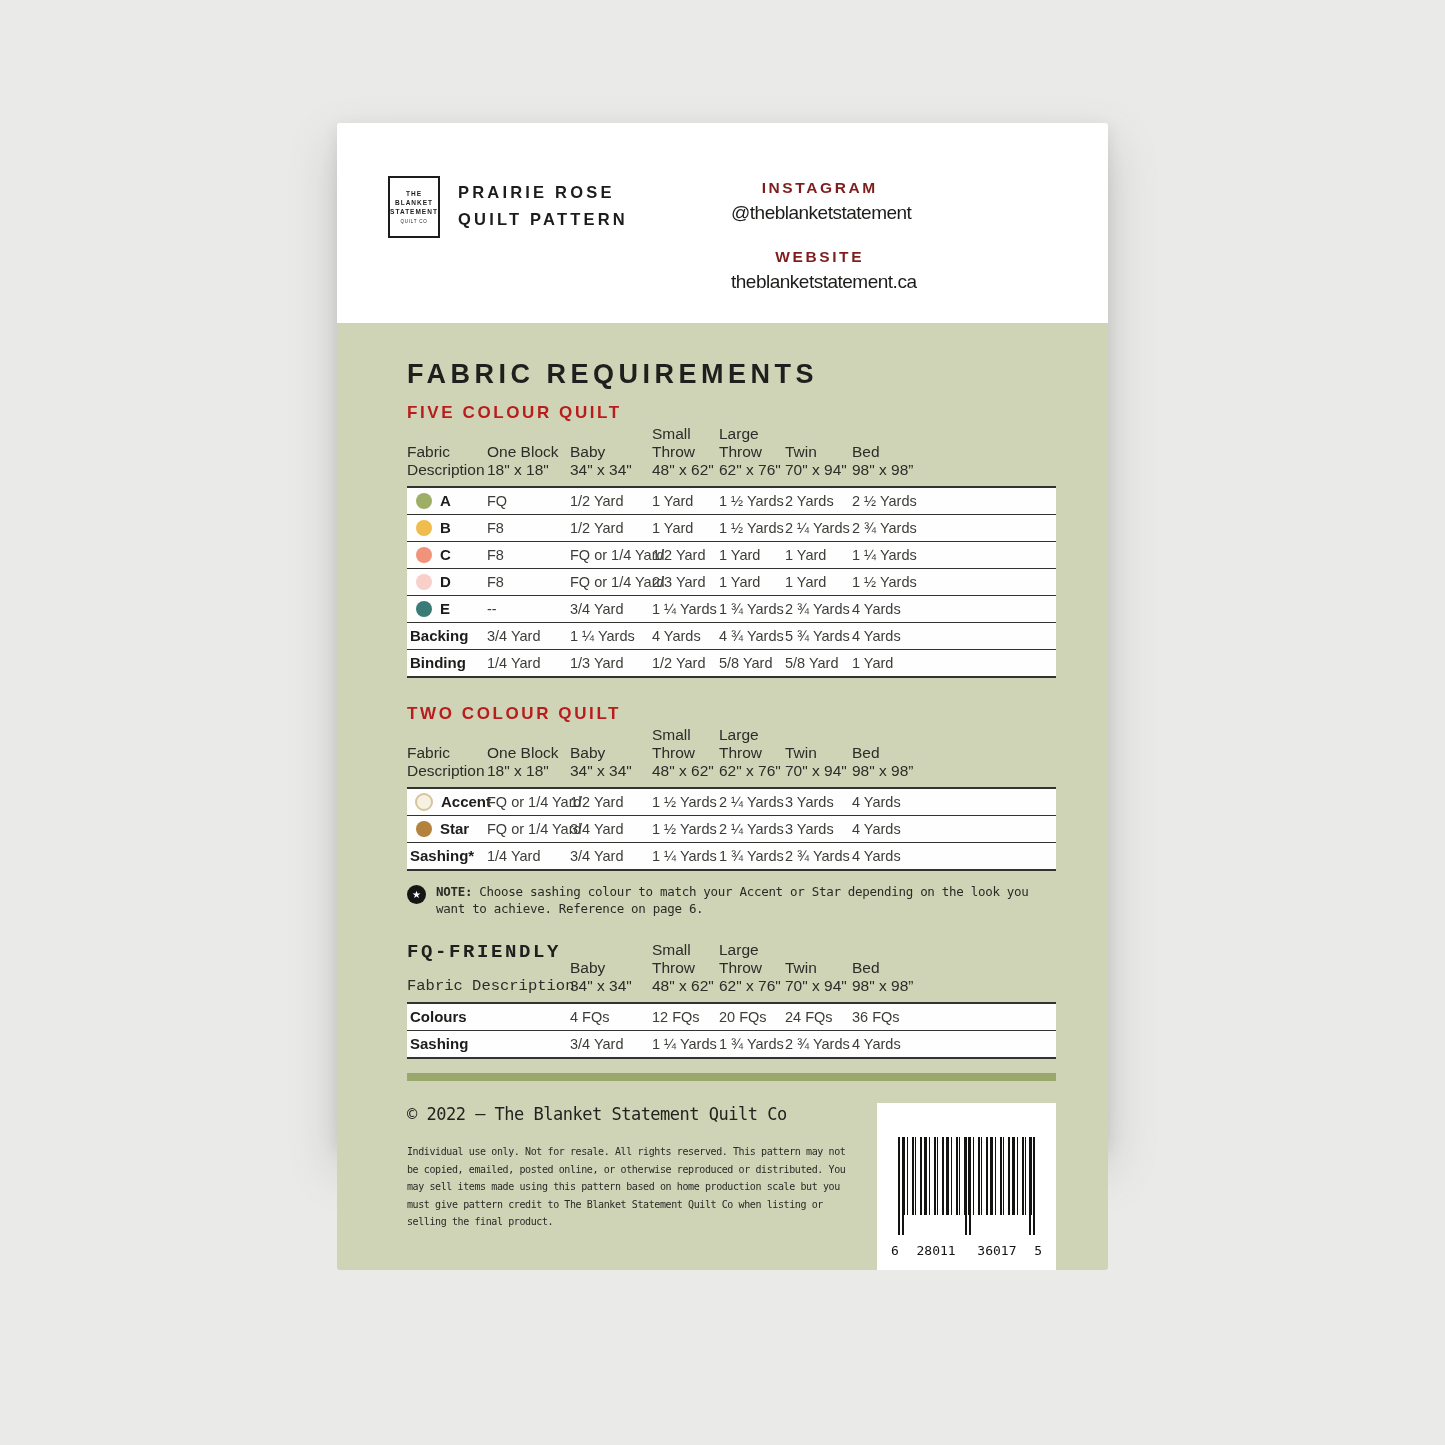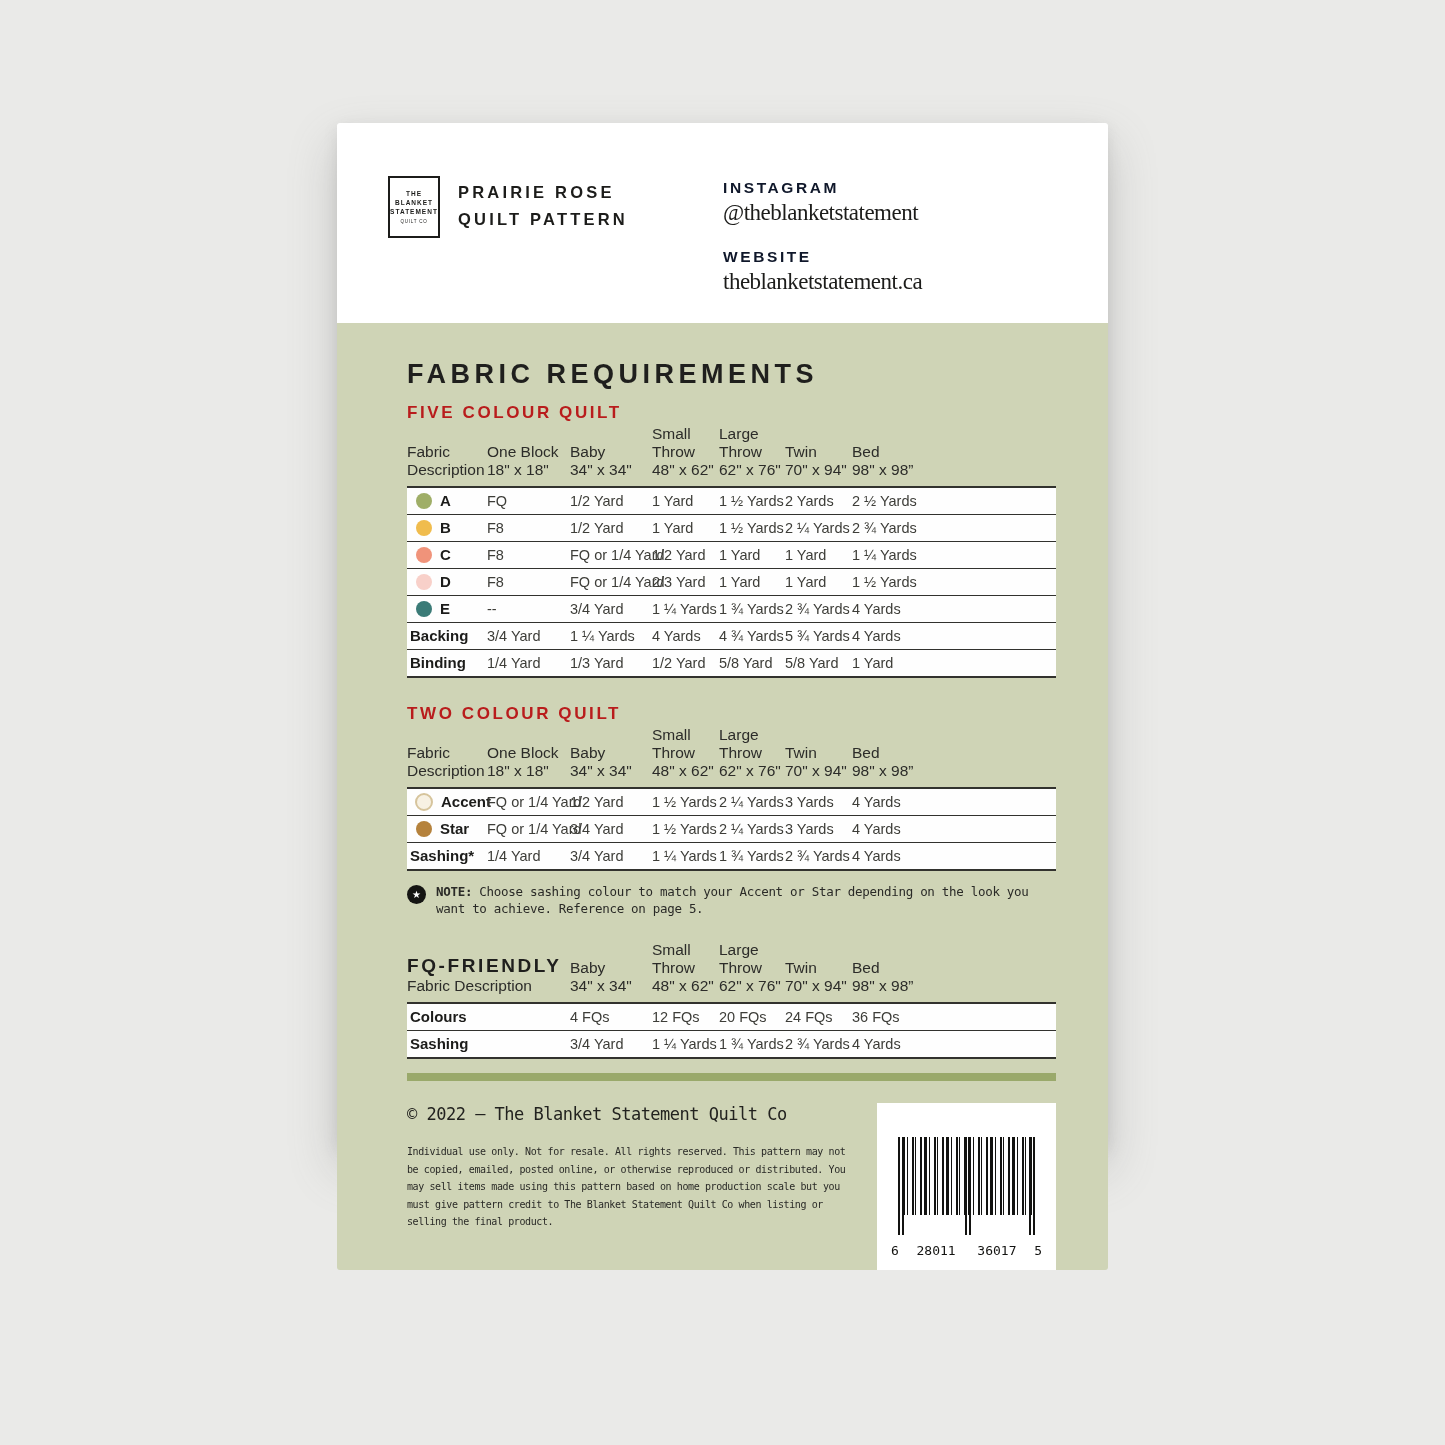--- a/index.html
+++ b/index.html
@@ -20,40 +20,40 @@
   .logo-box{
     position:absolute;left:51px;top:53px;width:52px;height:62px;
     border:2px solid #1c1c1a;box-sizing:border-box;background:#fff;
     display:flex;flex-direction:column;align-items:center;justify-content:center;
   }
   .logo-line{font-size:6.5px;font-weight:bold;letter-spacing:1px;color:#1c1c1a;line-height:9px;}
   .logo-sub{font-size:4.5px;letter-spacing:.8px;color:#1c1c1a;margin-top:3px;line-height:6px;}
   .title-block{position:absolute;left:121px;top:56px;}
   .title-line{font-size:16.5px;font-weight:bold;letter-spacing:3.2px;color:#1c1c1a;line-height:27px;white-space:nowrap;}
   .social-block{position:absolute;left:386px;top:56px;}
-  .social-label{font-size:15.5px;font-weight:bold;letter-spacing:2.6px;color:#0f172a;line-height:18px;}
-  .social-value{font-family:Liberation Serif, serif;font-size:23px;color:#1c1c1a;line-height:22px;margin-top:5px;letter-spacing:-0.5px;white-space:nowrap;}
+  .social-label{font-size:15.5px;font-weight:bold;letter-spacing:2.6px;color:#7f1d1d;line-height:18px;text-align:center;}
+  .social-value{font-family:Liberation Sans, sans-serif;font-size:19px;color:#1c1c1a;line-height:22px;margin-top:5px;letter-spacing:-0.5px;white-space:nowrap;margin-left:8px;}
   .social-gap{margin-top:24px;}
   
   .green{
     flex:1 1 auto;background:#cfd4b6;
     padding:36px 52px 0 70px;box-sizing:border-box;
     border-radius:0 0 3px 3px;
   }
   h1.panel-title{margin:0 0 14px 0;font-size:27px;font-weight:bold;letter-spacing:4.5px;color:#1f1f1d;line-height:30px;}
   h2.section-heading{margin:0 0 2px 0;font-size:17px;font-weight:bold;letter-spacing:2.6px;color:#b91c1c;line-height:20px;}
   h2.mt{margin-top:26px;}
   .fq-heading{font-size:19px;font-weight:bold;letter-spacing:2.6px;color:#1f1f1d;line-height:22px;}
   
   .grid7{display:grid;grid-template-columns:80px 83px 82px 67px 66px 67px auto;}
   .grid6{display:grid;grid-template-columns:163px 82px 67px 66px 67px auto;}
   .thead{padding-bottom:7px;}
   .hcell{display:flex;flex-direction:column;justify-content:flex-end;white-space:nowrap;}
   .hpre,.hname,.hsize{font-size:15.5px;color:#2c2c29;line-height:18px;}
-  .fq-fabcell{display:flex;}
+  .fq-fabcell{display:flex;justify-content:space-between;font-family:Liberation Mono, monospace;}
   .tbody{border-top:2px solid #32322e;border-bottom:2px solid #32322e;}
   .trow{background:#fefefe;height:26px;align-items:center;}
   .trow + .trow{border-top:1.5px solid #32322e;}
   .cell{font-size:14.5px;color:#3d3d38;white-space:nowrap;line-height:26px;}
   .fab{display:flex;align-items:center;gap:8px;padding-left:3px;}
   .flabel{font-size:15px;font-weight:bold;color:#1c1c1a;}
   .dot{width:16px;height:16px;border-radius:50%;margin-left:6px;flex:0 0 auto;}
   .dot.outlined{border:2px solid;box-sizing:border-box;width:18px;height:18px;margin-left:5px;}
   
   .note{display:flex;gap:10px;margin-top:13px;align-items:flex-start;}
@@ -289,21 +289,21 @@
         <div class="cell">3/4 Yard</div>
         <div class="cell">1 ¼ Yards</div>
         <div class="cell">1 ¾ Yards</div>
         <div class="cell">2 ¾ Yards</div>
         <div class="cell">4 Yards</div>
       </div>
     </div>
 
     <div class="note">
       <span class="note-icon">★</span>
-      <p class="note-text" style="margin:0"><b>NOTE:</b><span> Choose sashing colour to match your Accent or Star depending on the look you want to achieve. Reference on page 5.</span></p>
+      <p class="note-text" style="margin:0"><b>NOTE:</b><span> Choose sashing colour to match your Accent or Star depending on the look you want to achieve. Reference on page 6.</span></p>
     </div>
 
     <div class="thead grid6" style="margin-top:24px;padding-bottom:7px;">
       <div class="hcell fq-fabcell">
         <span class="fq-heading">FQ-FRIENDLY</span>
         <span class="hsize">Fabric Description</span>
       </div>
       <div class="hcell">
         <span class="hname">Baby</span>
         <span class="hsize">34" x 34"</span>

